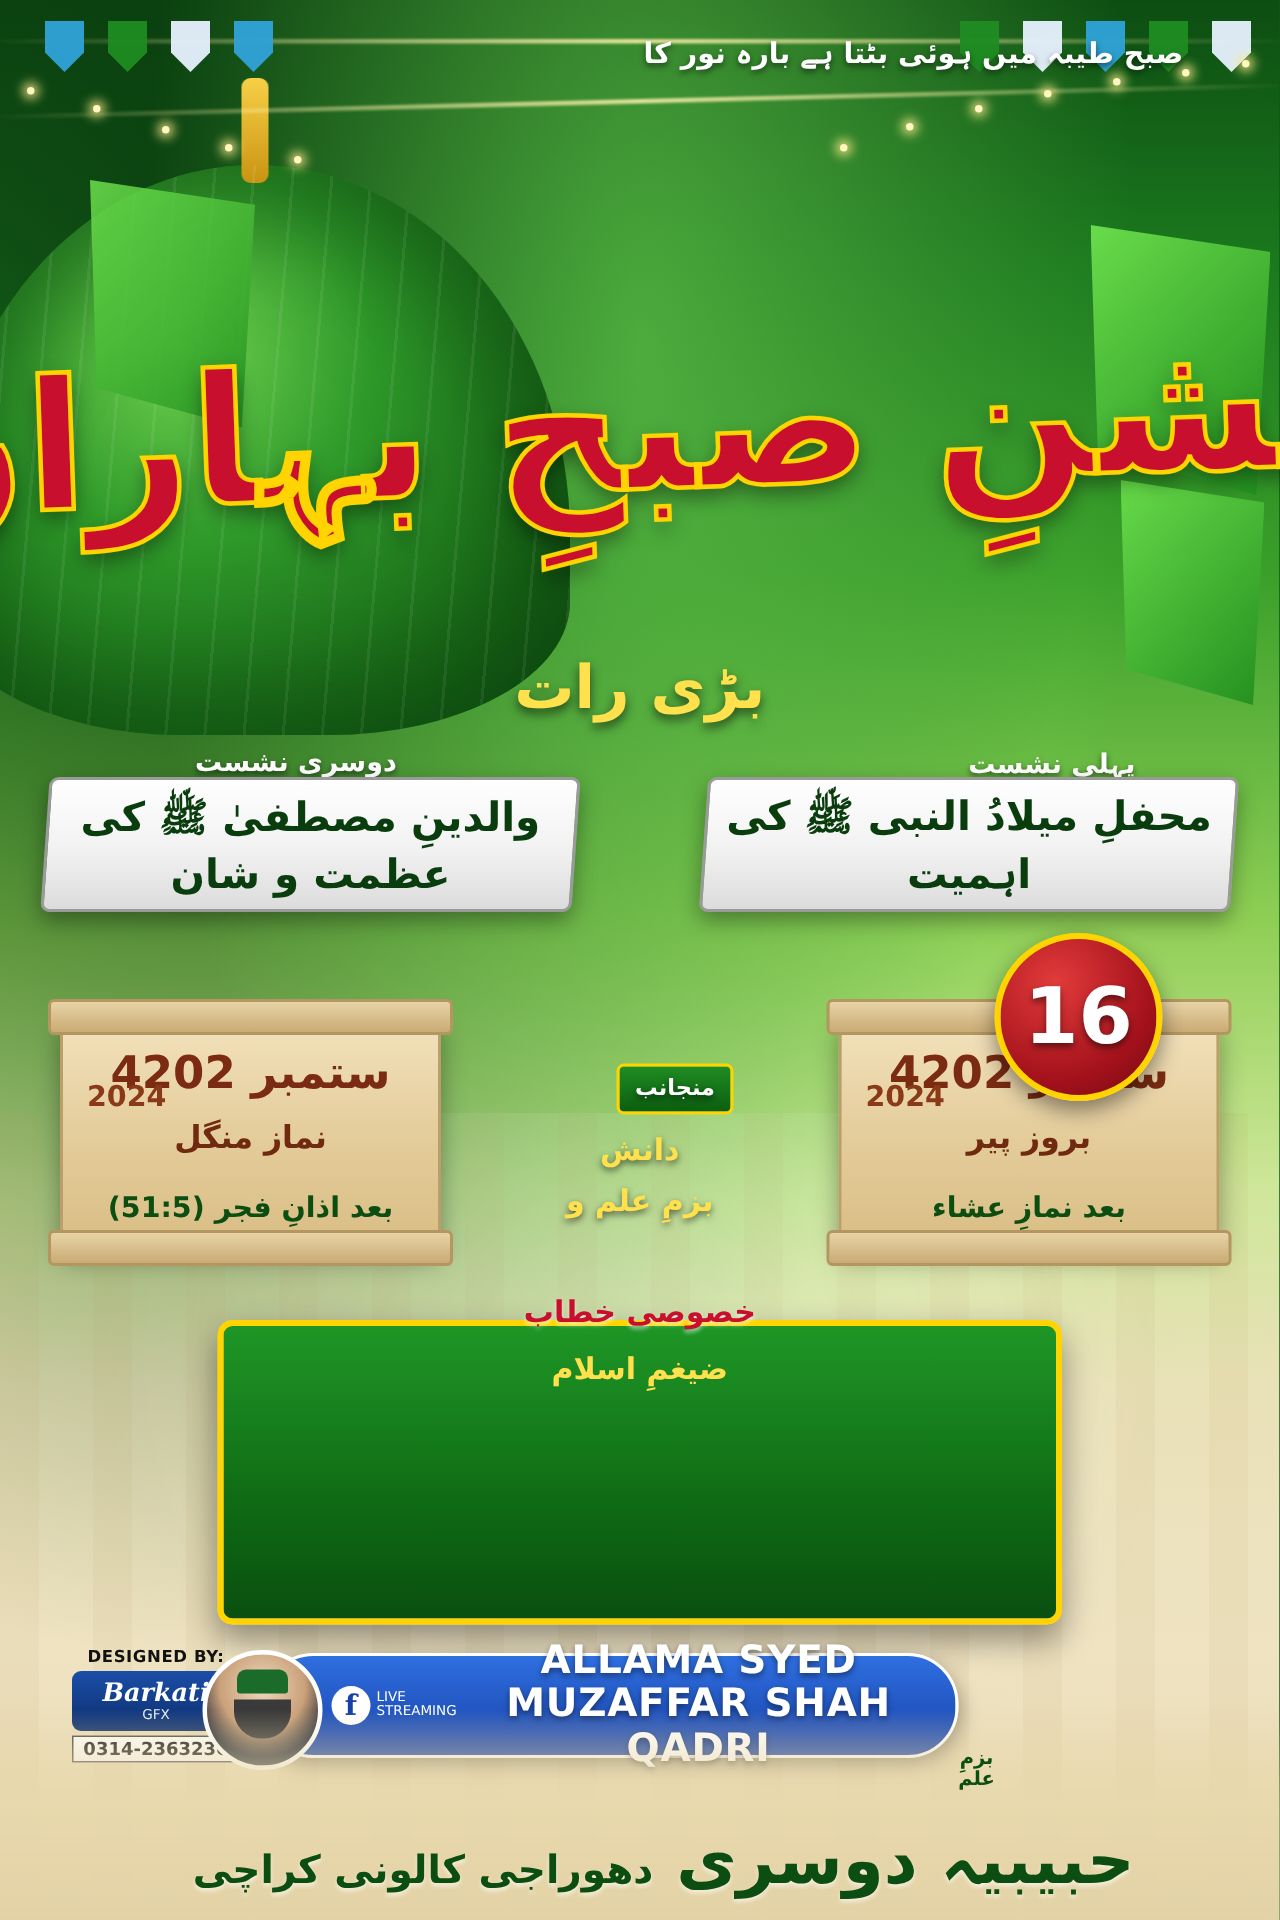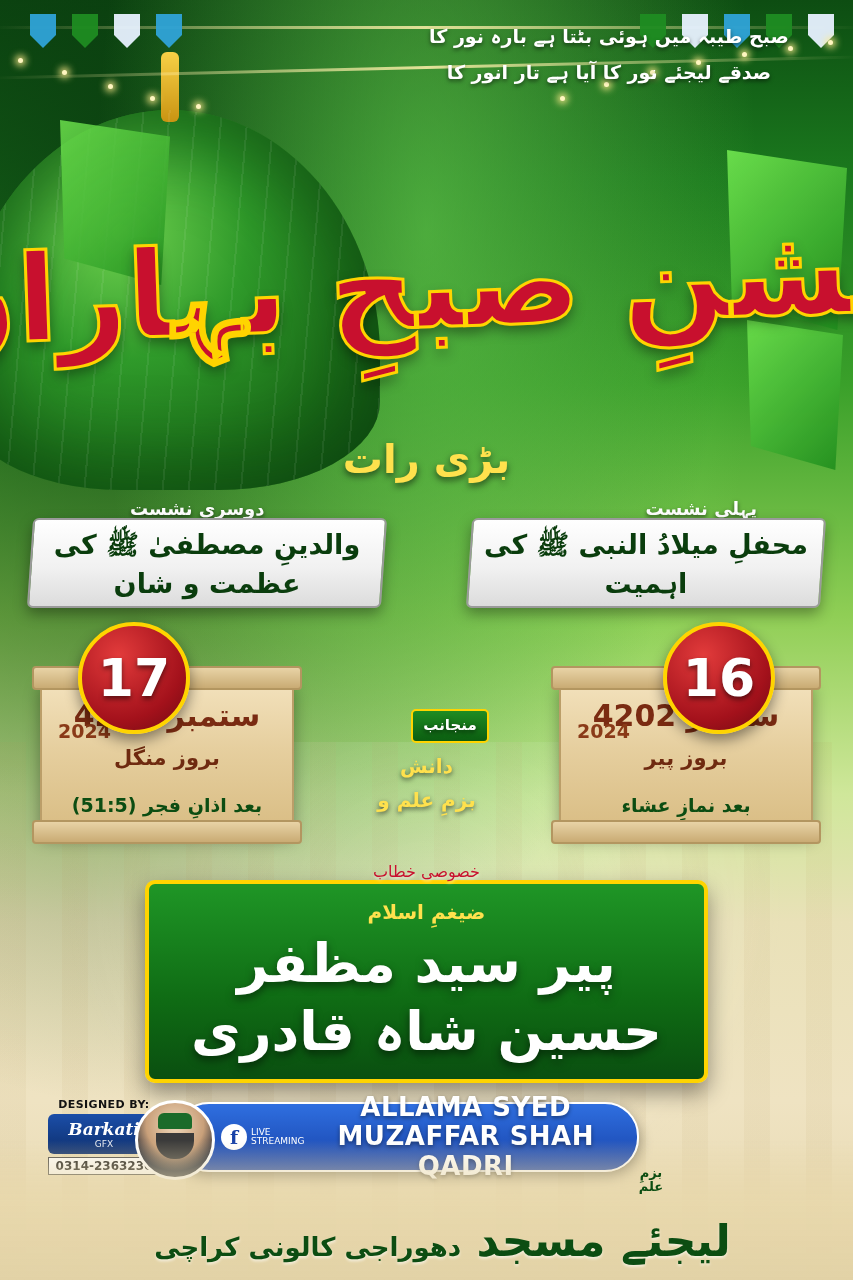--- a/index.html
+++ b/index.html
@@ -179,21 +179,21 @@
   
   .speaker-panel{
     position:absolute;left:145px;right:145px;top:880px;height:195px;
     background:linear-gradient(180deg,#1f9626 0%,#0f6b14 60%,#0a4f10 100%);
     border:4px solid #ffd400;border-radius:10px;
     box-shadow:0 10px 22px rgba(0,0,0,.4);
     text-align:center;
   }
   .khitab{
     position:absolute;left:0;right:0;top:-22px;text-align:center;
-    font-size:16px;font-weight:400;color:#c8102e;
+    font-size:20px;font-weight:700;color:#c8102e;
     text-shadow:0 2px 3px rgba(255,255,255,.6);
   }
   .speaker-pre{
     margin-top:16px;font-size:20px;font-weight:700;color:#ffe14d;
   }
   .speaker-name{
     margin-top:6px;font-size:54px;font-weight:700;color:#ffffff;
     text-shadow:0 4px 8px rgba(0,0,0,.5);
     line-height:1.25;
   }
@@ -292,21 +292,20 @@
     <span class="bulb" style="left:742px;top:52px;"></span>
     <span class="bulb" style="left:788px;top:46px;"></span>
     <span class="bulb" style="left:828px;top:40px;"></span>
   </div>
   <div class="sideflag" style="right:6px;top:150px;width:120px;height:180px;"></div>
   <div class="sideflag" style="right:10px;top:320px;width:96px;height:150px;opacity:.9;"></div>
   <div class="sideflag" style="left:60px;top:120px;width:110px;height:165px;opacity:.85;"></div>
 
   <div class="couplet urdu">
     <div>صبح طیبہ میں ہوئی بٹتا ہے بارہ نور کا</div>
-    <div>صدقے لیجئے نور کا آیا ہے تار انور کا</div>
   </div>
 
   <div class="title-wrap">
     <div class="title urdu">جشنِ صبحِ بہاراں</div>
   </div>
   <div class="subtitle urdu">بڑی رات</div>
 
   <div class="sessions">
     <div class="sess-tag r urdu">پہلی نشست</div>
     <div class="sess right">
@@ -323,36 +322,34 @@
       <div class="date-line urdu">ستمبر 2024</div>
       <div class="year">2024</div>
       <div class="day urdu">بروز پیر</div>
       <div class="time urdu">بعد نمازِ عشاء</div>
     </div>
     <div class="daybadge right">16</div>
 
     <div class="scroll left">
       <div class="date-line urdu">ستمبر 2024</div>
       <div class="year">2024</div>
-      <div class="day urdu">بروز منگل</div>
+      <div class="day urdu">نماز منگل</div>
       <div class="time urdu">بعد اذانِ فجر (5:15)</div>
     </div>
-    <div class="daybadge left">17</div>
 
     <div class="center-tag urdu">
       <span class="pill">منجانب</span>
       <div>دانش</div>
       <div>بزمِ علم و</div>
     </div>
   </div>
 
   <div class="speaker-panel">
     <div class="khitab urdu">خصوصی خطاب</div>
     <div class="speaker-pre urdu">ضیغمِ اسلام</div>
-    <div class="speaker-name urdu">پیر سید مظفر حسین شاہ قادری</div>
   </div>
 
   <div class="designer">
     <div class="lbl">DESIGNED BY:</div>
     <div class="card">
       <div class="brand">Barkati</div>
       <div class="sub">GFX</div>
     </div>
     <div class="phone">0314-2363236</div>
   </div>
@@ -369,17 +366,17 @@
     </div>
     <div class="live-name">
       <div>ALLAMA SYED</div>
       <div>MUZAFFAR SHAH QADRI</div>
     </div>
   </div>
 
   <div class="sand"></div>
   <div class="venue-logo urdu">بزمِ علم</div>
   <div class="venue urdu">
-    <span>لیجئے مسجد</span>
+    <span>حبیبیہ دوسری</span>
     <span class="small">دھوراجی کالونی کراچی</span>
   </div>
 
 </div>
 
 </body></html>

